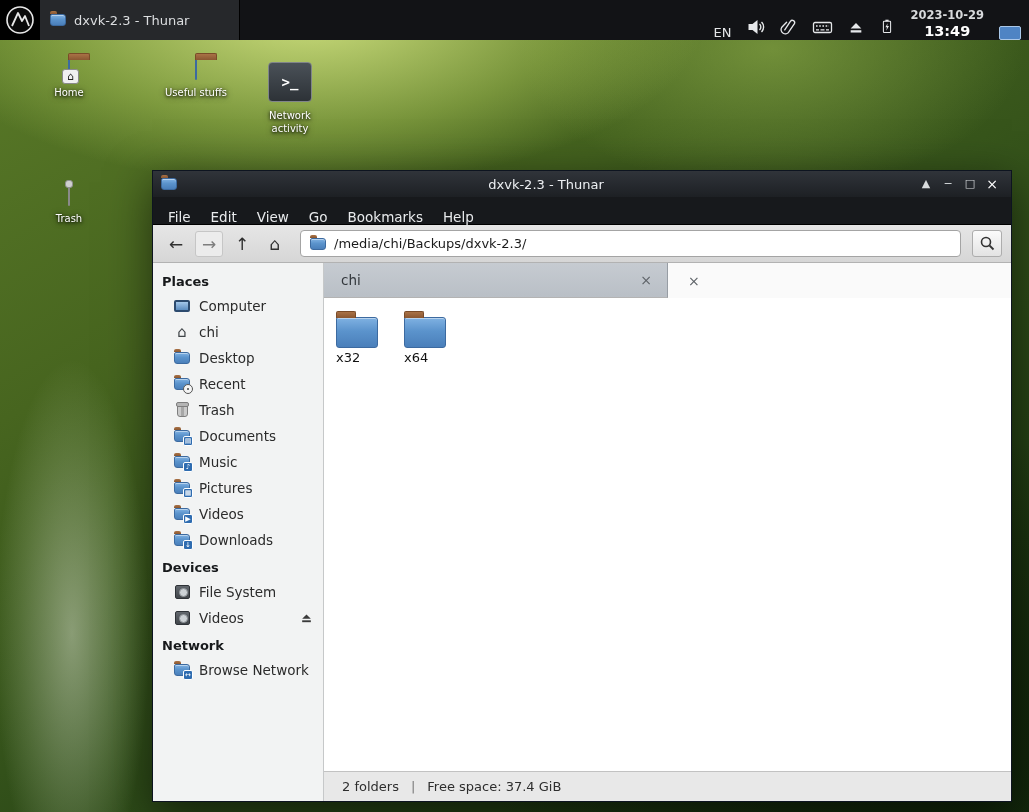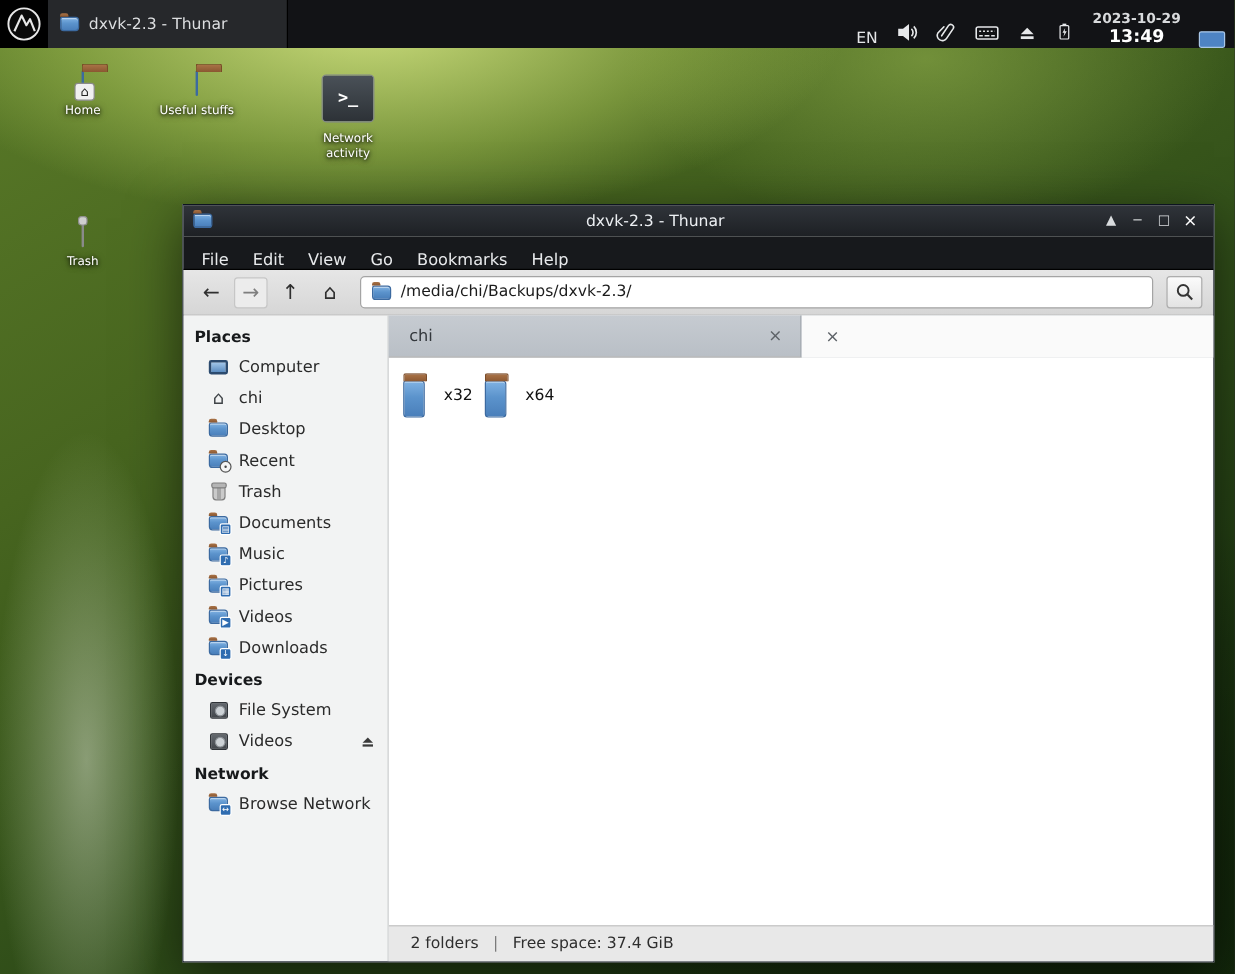--- a/index.html
+++ b/index.html
@@ -107,21 +107,21 @@
   
   .mainpane { flex:1; display:flex; flex-direction:column; min-width:0; background:#fff; }
   .tabbar { height:35px; display:flex; background:#c9cdd2; flex:none; }
   .tab { flex:1; display:flex; align-items:center; padding:0 12px 0 17px; font-size:13.5px; min-width:0; }
   .tab-label { flex:1; overflow:hidden; white-space:nowrap; }
   .tab-close { color:#5e6368; font-size:14px; padding:0 3px; }
   .tab.inactive { background:linear-gradient(#c6cbd1,#b9bfc6); color:#33373c; border-right:1px solid #979da4; border-bottom:1px solid #b3b3b3; }
   .tab.active { background:#fafafa; color:#0c0c0c; }
 
   .files { flex:1; padding:12px 12px; display:flex; align-items:flex-start; gap:10px; }
-  .file-item { width:58px; display:flex; align-items:center; gap:16px; }
+  .file-item { width:58px; display:flex; flex-direction:column; align-items:flex-start; gap:2px; }
   .file-label { font-size:13px; color:#111; }
 
   .statusbar { height:30px; background:#e8e8e8; border-top:1px solid #c2c2c2; display:flex; align-items:center;
     gap:12px; padding-left:18px; font-size:13px; color:#2e2e2e; flex:none; }
   .status-sep { color:#7a7a7a; }
 </style>
 </head>
 <body>
 
 <div id="screen">
@@ -180,21 +180,21 @@
   </div>
 
   <div class="dicon" style="left:29px; top:60px;">
     <span class="dicon-ic">
       <span class="folder folder-lg"></span>
       <span class="emblem-home">⌂</span>
     </span>
     <span class="dlabel">Home</span>
   </div>
 
-  <div class="dicon" style="left:124px; top:60px;">
+  <div class="dicon" style="left:156px; top:60px;">
     <span class="dicon-ic">
       <span class="folder folder-lg"></span>
     </span>
     <span class="dlabel">Useful stuffs</span>
   </div>
 
   <div class="dicon" style="left:250px; top:62px;">
     <span class="dicon-ic">
       <span class="term-icon">&gt;_</span>
     </span>

